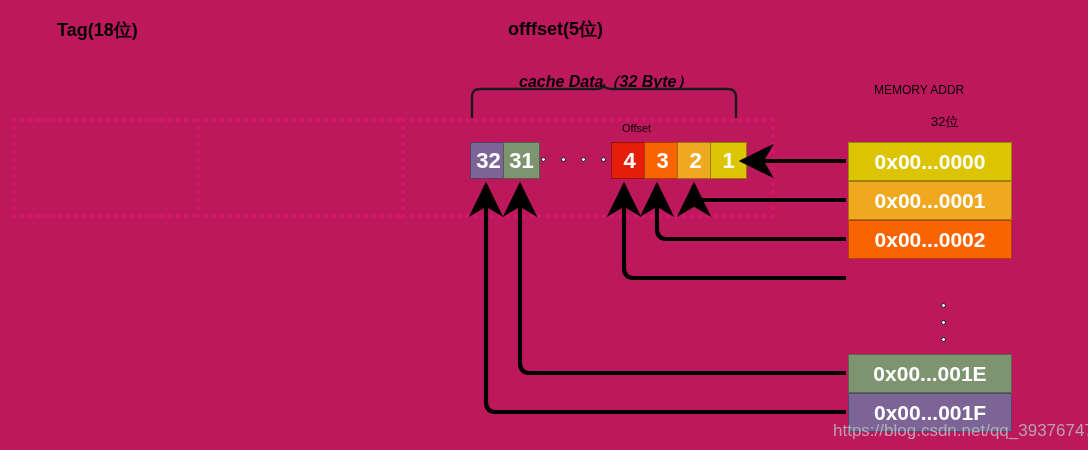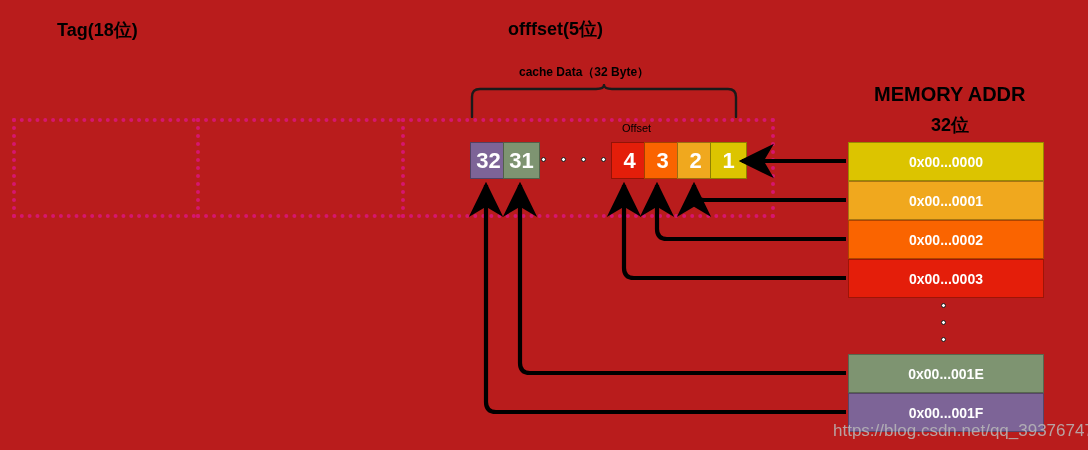--- a/index.html
+++ b/index.html
@@ -8,45 +8,46 @@
     padding: 0;
     background: #ffffff;
   }
   body {
     font-family: "Liberation Sans", "DejaVu Sans", sans-serif;
   }
   #canvas {
     position: relative;
     width: 1088px;
     height: 450px;
-    background: #b91c1c;
+    background: #be185d;
     overflow: hidden;
   }
 
   
   .field-label {
     position: absolute;
     font-size: 18px;
     font-weight: bold;
     color: #000000;
     white-space: nowrap;
   }
   #label-tag      { left: 57px;  top: 18px; }
   #label-setline  { left: 241px; top: 18px; }
   #label-offset   { left: 508px; top: 17px; }
 
   
   #cache-caption {
     position: absolute;
     left: 519px;
-    top: 64px;
-    font-size: 12px;
-    font-weight: bold;
-    color: #000000;
-    white-space: nowrap;
+    top: 72px;
+    font-size: 16px;
+    font-weight: bold;
+    color: #000000;
+    white-space: nowrap;
+    font-style: italic;
   }
   #cache-brace {
     position: absolute;
     left: 468px;
     top: 84px;
     width: 272px;
     height: 34px;
   }
 
   
@@ -106,43 +107,43 @@
     border-radius: 50%;
     box-sizing: border-box;
     background: #ffffff;
   }
 
   
   #mem-title {
     position: absolute;
     left: 874px;
     top: 83px;
-    font-size: 20px;
-    font-weight: bold;
+    font-size: 12px;
+    font-weight: normal;
     color: #000000;
     white-space: nowrap;
   }
   #mem-subtitle {
     position: absolute;
     left: 931px;
     top: 113px;
-    font-size: 18px;
-    font-weight: bold;
+    font-size: 13px;
+    font-weight: normal;
     color: #000000;
     white-space: nowrap;
   }
   .mem-row {
     position: absolute;
     left: 848px;
-    width: 196px;
+    width: 164px;
     height: 39px;
     box-sizing: border-box;
     border: 1px solid rgba(0,0,0,0.30);
     color: #ffffff;
-    font-size: 14px;
+    font-size: 21px;
     font-weight: bold;
     display: flex;
     align-items: center;
     justify-content: center;
     line-height: 1;
   }
   #mem-dots {
     position: absolute;
     left: 941px;
     top: 303px;
@@ -216,21 +217,20 @@
   <div class="byte-cell" id="cell-3" style="left: 644px; background: rgb(250, 100, 0);">3</div>
   <div class="byte-cell" id="cell-2" style="left: 677px; background: rgb(240, 168, 30);">2</div>
   <div class="byte-cell" id="cell-1" style="left: 710px; background: rgb(220, 196, 0);">1</div>
 
   <div id="mem-title">MEMORY  ADDR</div>
   <div id="mem-subtitle">32位</div>
 
   <div class="mem-row" id="mem-0" style="top: 142px; background: rgb(220, 196, 0);">0x00...0000</div>
   <div class="mem-row" id="mem-1" style="top: 181px; background: rgb(240, 168, 30);">0x00...0001</div>
   <div class="mem-row" id="mem-2" style="top: 220px; background: rgb(250, 100, 0);">0x00...0002</div>
-  <div class="mem-row" id="mem-3" style="top: 259px; background: rgb(228, 30, 10);">0x00...0003</div>
 
   <div id="mem-dots">
     <span class="dot" style="top:0px;"></span>
     <span class="dot" style="top:17px;"></span>
     <span class="dot" style="top:34px;"></span>
   </div>
 
   <div class="mem-row" id="mem-1e" style="top: 354px; background: rgb(126, 148, 113);">0x00...001E</div>
   <div class="mem-row" id="mem-1f" style="top: 393px; background: rgb(125, 100, 151);">0x00...001F</div>
 

